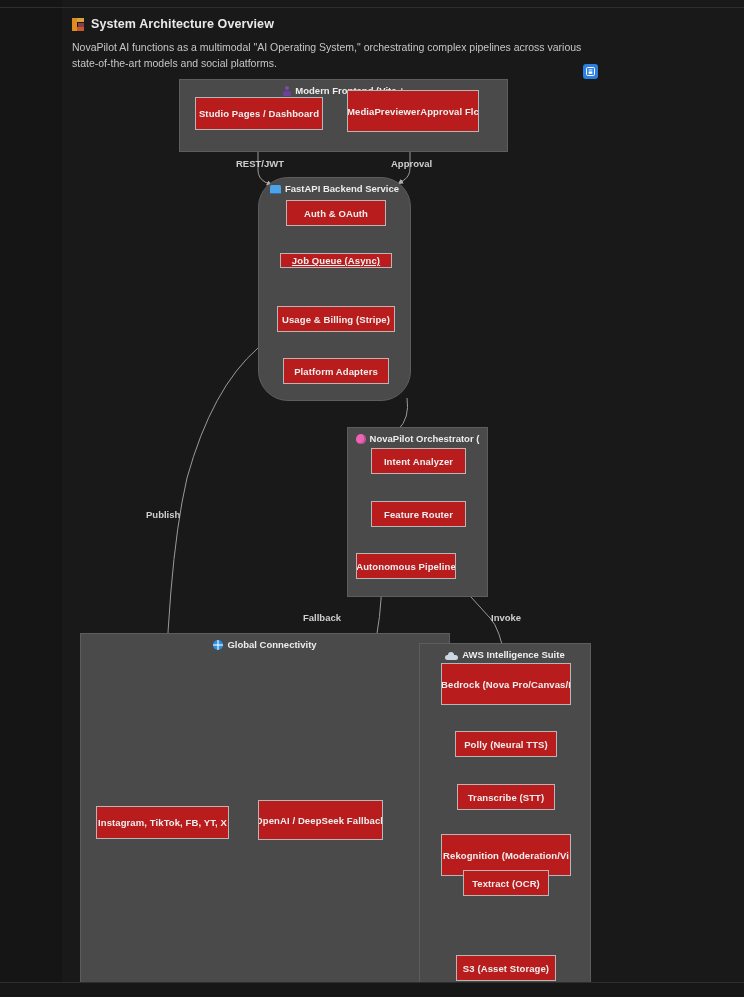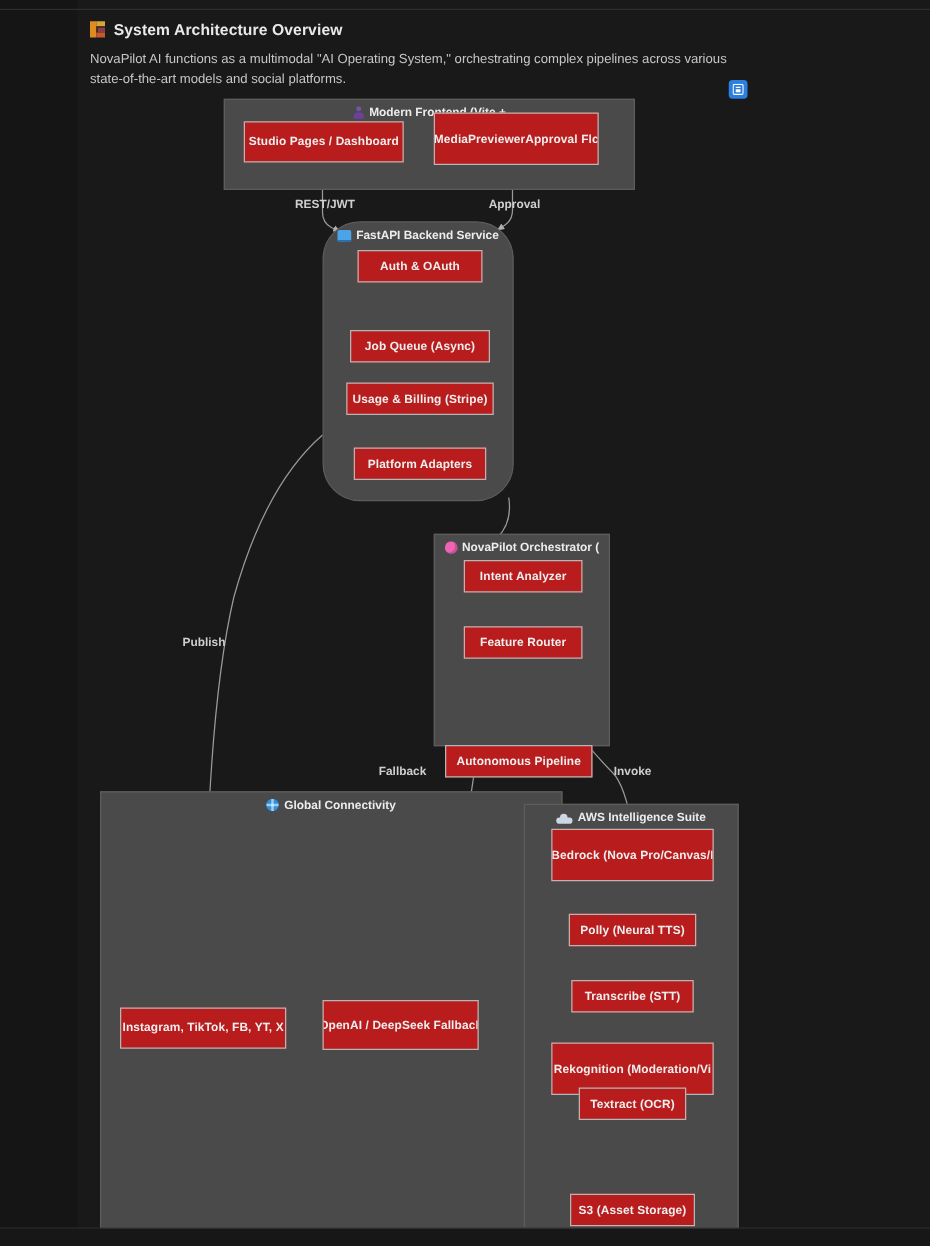--- a/index.html
+++ b/index.html
@@ -43,21 +43,21 @@
     left: 0; top: 983px;
     width: 744px; height: 14px;
     background: #171717;
   }
 
   
   .panel-header {
     position: absolute;
     left: 72px; top: 17px;
     display: flex;
-    align-items: flex-start;
+    align-items: flex-end;
     gap: 7px;
   }
   .hdr-emoji {
     width: 12px; height: 13px;
     position: relative;
     flex: none;
   }
   .hdr-emoji i {
     position: absolute;
     display: block;
@@ -303,32 +303,32 @@
     </div>
     <div class="node" style="left:133px; top:39px; width:128px; height:33px;">Studio Pages / Dashboard</div>
     <div class="node" style="left:285px; top:32px; width:132px; height:42px;">MediaPreviewerApproval Flc</div>
 
     <div class="cluster" style="left:196px; top:119px; width:153px; height:224px;border-radius:30px;">
       <div class="cluster-label">
         <span class="cl-ico ico-monitor"></span><span>FastAPI Backend Service</span>
       </div>
     </div>
     <div class="node" style="left:224px; top:142px; width:100px; height:26px;">Auth &amp; OAuth</div>
-    <div class="node" style="left:218px; top:206px; width:112px; height:26px;">Job Queue (Async)</div>
+    <div class="node" style="left:218px; top:195px; width:112px; height:15px;text-decoration:underline;">Job Queue (Async)</div>
     <div class="node" style="left:215px; top:248px; width:118px; height:26px;">Usage &amp; Billing (Stripe)</div>
     <div class="node" style="left:221px; top:300px; width:106px; height:26px;">Platform Adapters</div>
 
     <div class="cluster" style="left:285px; top:369px; width:141px; height:170px;">
       <div class="cluster-label">
         <span class="cl-ico ico-brain"></span><span>NovaPilot Orchestrator (</span>
       </div>
     </div>
     <div class="node" style="left:309px; top:390px; width:95px; height:26px;">Intent Analyzer</div>
     <div class="node" style="left:309px; top:443px; width:95px; height:26px;">Feature Router</div>
-    <div class="node" style="left:294px; top:495px; width:118px; height:26px;margin-top:43px;">Autonomous Pipeline</div>
+    <div class="node" style="left:294px; top:495px; width:100px; height:26px;">Autonomous Pipeline</div>
 
     <div class="cluster" style="left:18px; top:575px; width:370px; height:350px;">
       <div class="cluster-label">
         <span class="cl-ico ico-globe"></span><span>Global Connectivity</span>
       </div>
     </div>
     <div class="node" style="left:196px; top:742px; width:125px; height:40px;">OpenAI / DeepSeek Fallback</div>
     <div class="node" style="left:34px; top:748px; width:133px; height:33px;">Instagram, TikTok, FB, YT, X</div>
 
     <div class="cluster" style="left:357px; top:585px; width:172px; height:340px;">

